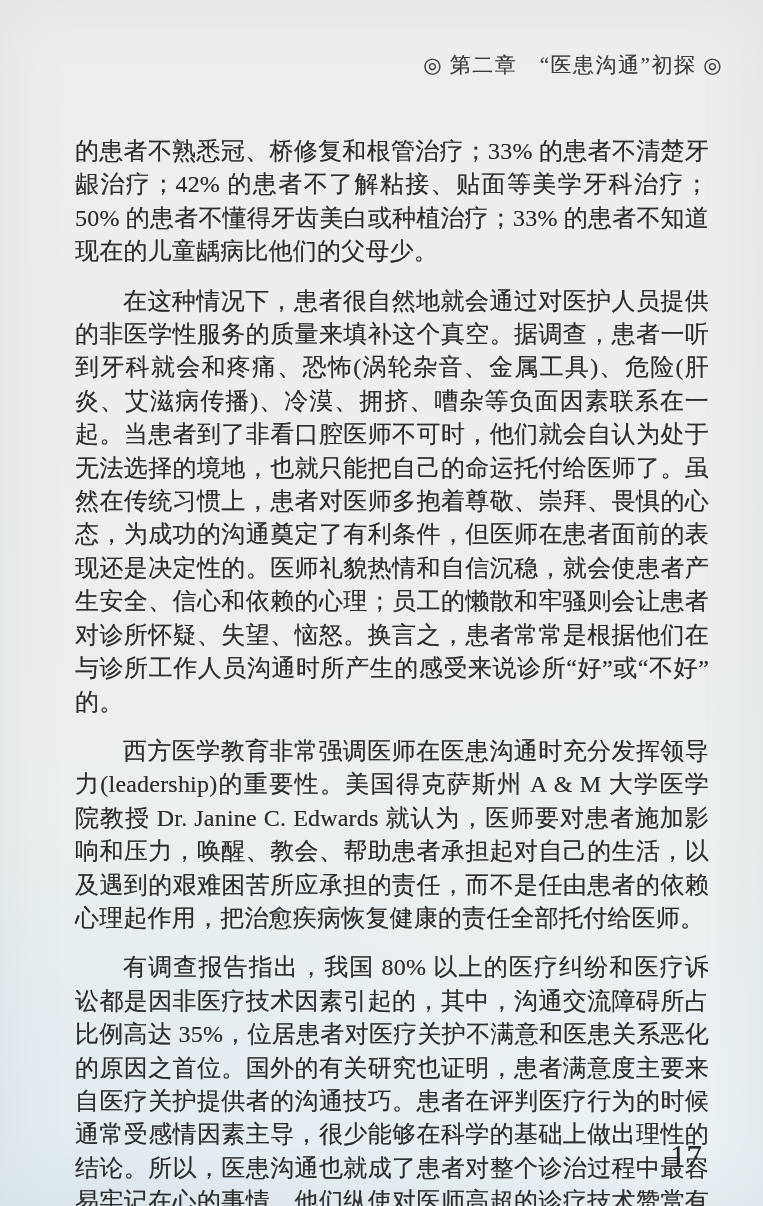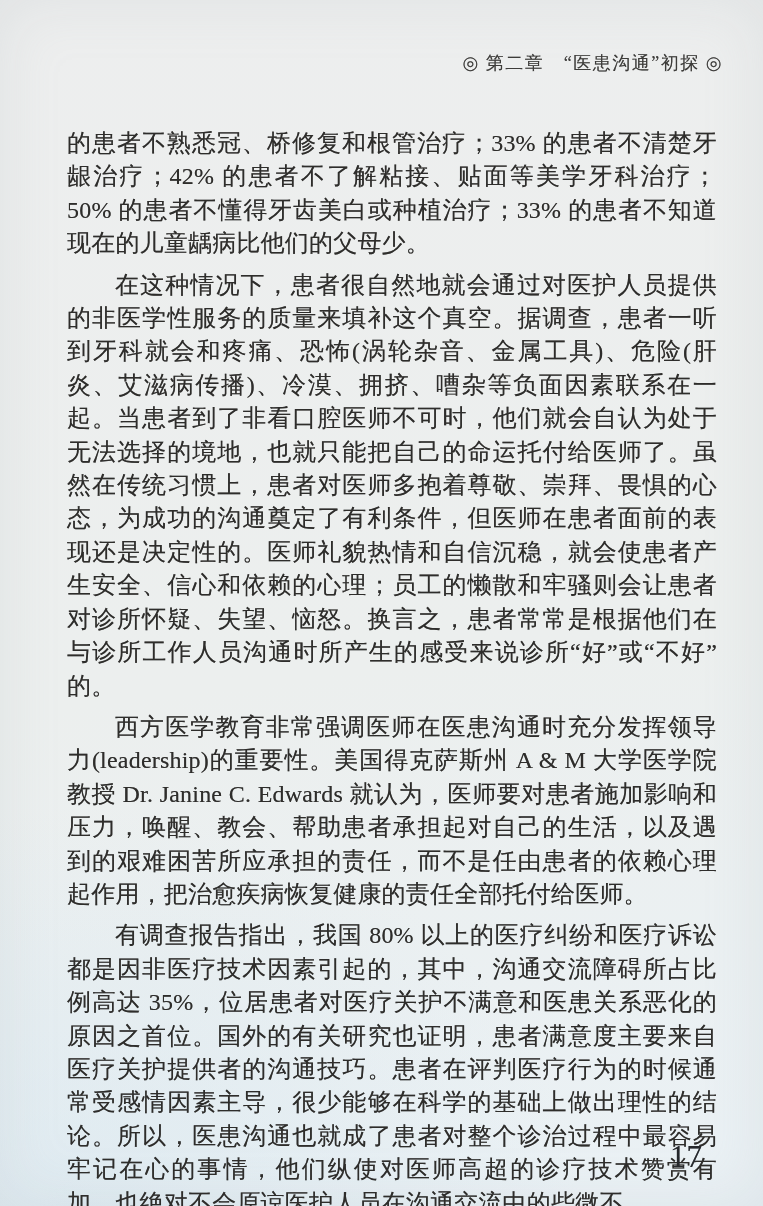--- a/index.html
+++ b/index.html
@@ -19,36 +19,36 @@
     width:763px;height:1206px;
     background:
       radial-gradient(120% 60% at 10% 100%, rgba(210,228,238,0.45) 0%, rgba(210,228,238,0) 55%),
       linear-gradient(173deg, var(--paper-top) 0%, #ecefee 55%, var(--paper-bottom) 100%);
     box-shadow:inset 0 0 60px rgba(160,170,175,0.18);
   }
   .running-header{
     position:absolute;
     top:51px;
     right:40px;
-    font-size:18px;
+    font-size:21px;
     letter-spacing:1.5px;
     color:var(--header-ink);
     white-space:nowrap;
     text-shadow:0 0 0.4px rgba(40,40,40,0.45);
     margin-left:34px;
   }
   .body-text{
     position:absolute;
     top:119px;
     left:59px;
     width:666px;
     color:var(--ink);
   }
   .para{
-    margin:8px;
+    margin:16px;
     font-size:24px;
     line-height:33.4px;
     text-align:justify;
     text-justify:inter-ideograph;
     text-indent:2em;
     letter-spacing:0.2px;
     text-shadow:0 0 0.4px rgba(30,30,30,0.5);
   }
   .para.no-indent{text-indent:0;}
   .folio{

